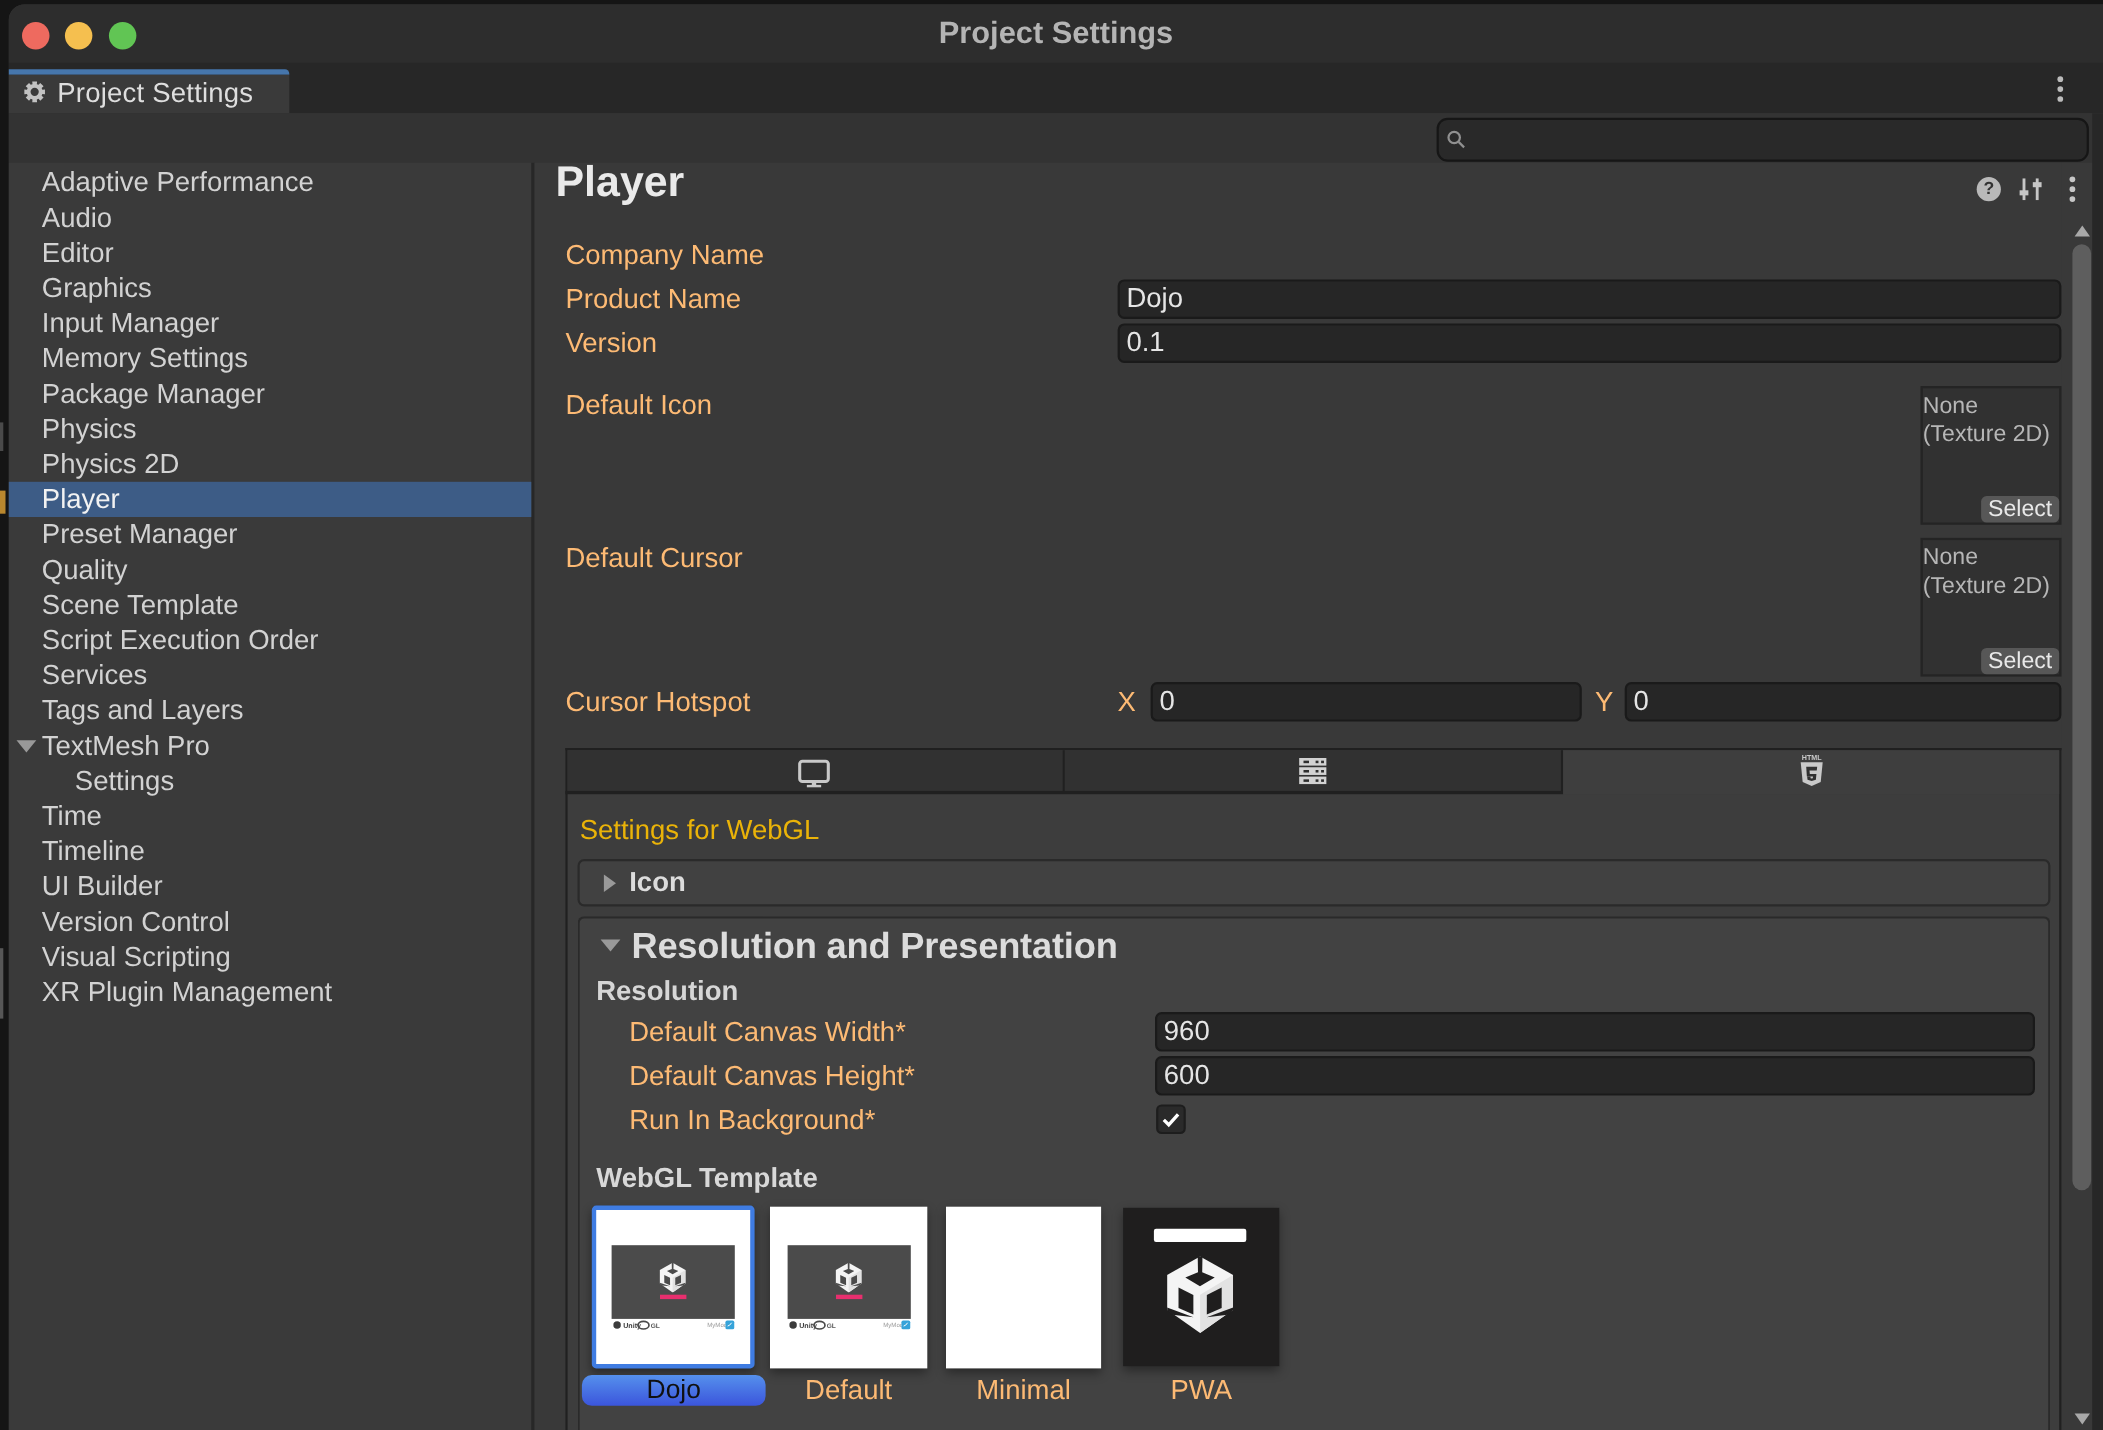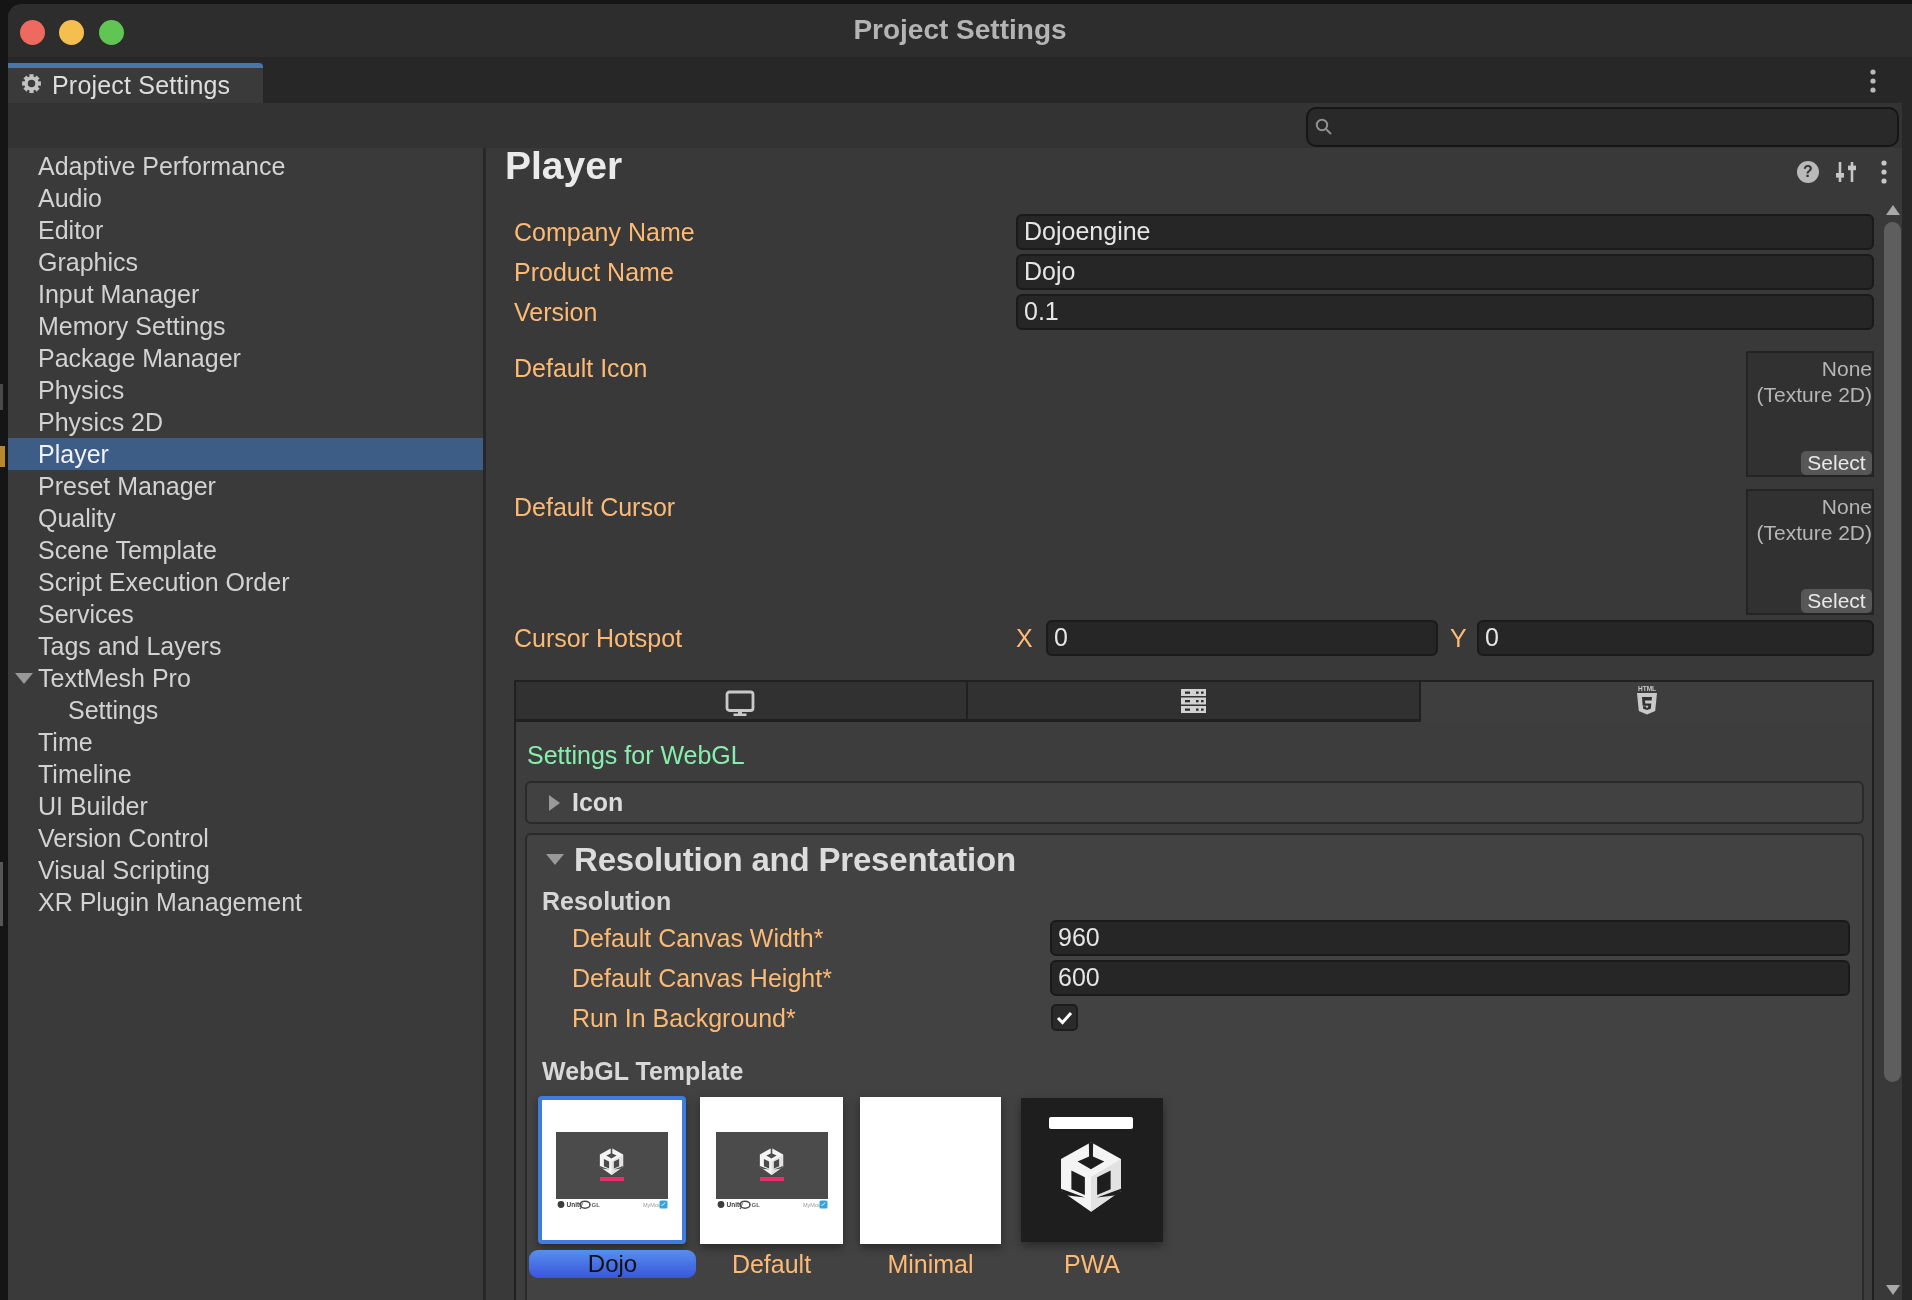--- a/index.html
+++ b/index.html
@@ -1,21 +1,21 @@
 <!DOCTYPE html>
 <html><head><meta charset="utf-8"><style>
 html,body{margin:0;padding:0}
 #p{position:relative;width:1912px;height:1300px;background:#151515;font-family:"Liberation Sans",sans-serif;overflow:hidden}
 .a{position:absolute}
 .it{position:absolute;left:38px;height:32px;line-height:32px;font-size:25px;color:#d2d2d2;white-space:nowrap}
 .lb{position:absolute;font-size:25px;color:#fdba74;line-height:36px;white-space:nowrap}
 .fd{position:absolute;box-sizing:border-box;height:36px;background:#262626;border:2px solid #1a1a1a;border-radius:6px;font-size:25px;line-height:31px;color:#e5e5e5;padding:0 6px;white-space:nowrap}
 .tl{position:absolute;top:1250px;height:28px;line-height:28px;font-size:25px;color:#fdba74;text-align:center}
 .sel{position:absolute;width:71px;height:24px;background:#575757;border-radius:5px;font-size:21px;line-height:24px;color:#e8e8e8;text-align:center}
-.nb{position:absolute;left:1746px;width:128px;height:126px;box-sizing:border-box;background:#313131;border:2px solid #242424;font-size:21px;line-height:26px;color:#b6b6b6;text-align:right;padding-top:3px}
+.nb{position:absolute;left:1746px;width:128px;height:126px;box-sizing:border-box;background:#313131;border:2px solid #242424;font-size:21px;line-height:26px;color:#b6b6b6;text-align:left;padding-top:3px}
 </style></head><body>
 <div id="p">
 <div class="a" style="left:8px;top:4px;width:1904px;height:1296px;background:#393939;border-top-left-radius:14px"></div>
 <div class="a" style="left:8px;top:4px;width:1904px;height:53px;background:#2d2d2d;border-top-left-radius:14px"></div>
 <div class="a" style="left:19.5px;top:19.5px;width:25px;height:25px;border-radius:50%;background:#ee6a5f"></div>
 <div class="a" style="left:59px;top:19.5px;width:25px;height:25px;border-radius:50%;background:#f5bf4f"></div>
 <div class="a" style="left:98.5px;top:19.5px;width:25px;height:25px;border-radius:50%;background:#61c554"></div>
 <div class="a" style="left:8px;top:14px;width:1904px;text-align:center;font-size:28px;font-weight:bold;color:#b4b4b4">Project Settings</div>
 <div class="a" style="left:8px;top:57px;width:1904px;height:46px;background:#272727"></div>
 <div class="a" style="left:8px;top:63px;width:255px;height:5px;background:#4676ac;border-top-right-radius:4px"></div>
@@ -74,21 +74,20 @@
 <line x1="19" y1="0" x2="19" y2="20" stroke="#c6c6c6" stroke-width="2.6"></line>
 <rect x="3" y="11" width="8" height="4.6" fill="#c6c6c6"></rect>
 <rect x="15" y="3.6" width="8" height="4.6" fill="#c6c6c6"></rect>
     </svg>
 <svg class="a" style="left:1877px;top:159px" width="14" height="28" viewBox="0 0 14 28">
       <circle cx="7" cy="4" r="2.6" fill="#c6c6c6"></circle>
       <circle cx="7" cy="13" r="2.6" fill="#c6c6c6"></circle>
       <circle cx="7" cy="22" r="2.6" fill="#c6c6c6"></circle>
     </svg>
 <div class="lb" style="left:514px;top:214px">Company Name</div>
-<div class="fd" style="left:1016px;top:214px;width:858px">Dojoengine</div>
 <div class="lb" style="left:514px;top:254px">Product Name</div>
 <div class="fd" style="left:1016px;top:254px;width:858px">Dojo</div>
 <div class="lb" style="left:514px;top:294px">Version</div>
 <div class="fd" style="left:1016px;top:294px;width:858px">0.1</div>
 <div class="lb" style="left:514px;top:350px">Default Icon</div>
 <div class="nb" style="top:351px">None<br>(Texture 2D)</div>
 <div class="sel" style="left:1801px;top:451px">Select</div>
 <div class="lb" style="left:514px;top:489px">Default Cursor</div>
 <div class="nb" style="top:489px">None<br>(Texture 2D)</div>
 <div class="sel" style="left:1801px;top:589px">Select</div>
@@ -122,21 +121,21 @@
       <rect x="0" y="17" width="25" height="7" fill="#d2d2d2"></rect>
       <rect x="4" y="19.5" width="5" height="2.3" fill="#2e2e2e"></rect>
       <rect x="15" y="19.5" width="2.6" height="2.3" fill="#2e2e2e"></rect>
       <rect x="20" y="19.5" width="2.6" height="2.3" fill="#2e2e2e"></rect>
     </svg>
 <svg class="a" style="left:1634px;top:685px" width="26" height="32" viewBox="0 0 26 32">
 <text x="13" y="6" font-size="6.5" font-weight="bold" fill="#c9c9c9" text-anchor="middle" font-family="Liberation Sans">HTML</text>
 <path d="M3 8h20l-1.8 18L13 29.5 4.8 26Z" fill="#c9c9c9"></path>
 <path d="M8 12h10l-.4 3.4H11l.3 3.2h6l-.5 5.2-3.8 1.3-3.8-1.3-.3-2.6h3l.1 1.2 1 .4 1-.4.2-1.6H8.6Z" fill="#313131"></path>
     </svg>
-<div class="a" style="left:527px;top:742px;font-size:25px;color:#86efac;line-height:26px">Settings for WebGL</div>
+<div class="a" style="left:527px;top:742px;font-size:25px;color:#eab308;line-height:26px">Settings for WebGL</div>
 <div class="a" style="left:525px;top:781px;width:1339px;height:43px;box-sizing:border-box;background:#414141;border:2px solid #2a2a2a;border-radius:6px"></div>
 <div class="a" style="left:549px;top:795px;border-top:8px solid transparent;border-bottom:8px solid transparent;border-left:11px solid #999"></div>
 <div class="a" style="left:572px;top:781px;height:53px;line-height:43px;font-size:25px;font-weight:bold;color:#dcdcdc">Icon</div>
 <div class="a" style="left:525px;top:833px;width:1339px;height:469px;box-sizing:border-box;background:#424242;border:2px solid #2a2a2a;border-bottom:none;border-radius:6px 6px 0 0"></div>
 <div class="a" style="left:546px;top:854px;border-left:9px solid transparent;border-right:9px solid transparent;border-top:11px solid #999"></div>
 <div class="a" style="left:574px;top:847px;font-size:33px;font-weight:bold;letter-spacing:-0.2px;color:#dcdcdc;line-height:26px">Resolution and Presentation</div>
 <div class="a" style="left:542px;top:889px;font-size:25px;font-weight:bold;color:#d6d6d6;line-height:25px">Resolution</div>
 <div class="lb" style="left:572px;top:920px">Default Canvas Width*</div>
 <div class="fd" style="left:1050px;top:920px;width:800px">960</div>
 <div class="lb" style="left:572px;top:960px">Default Canvas Height*</div>

